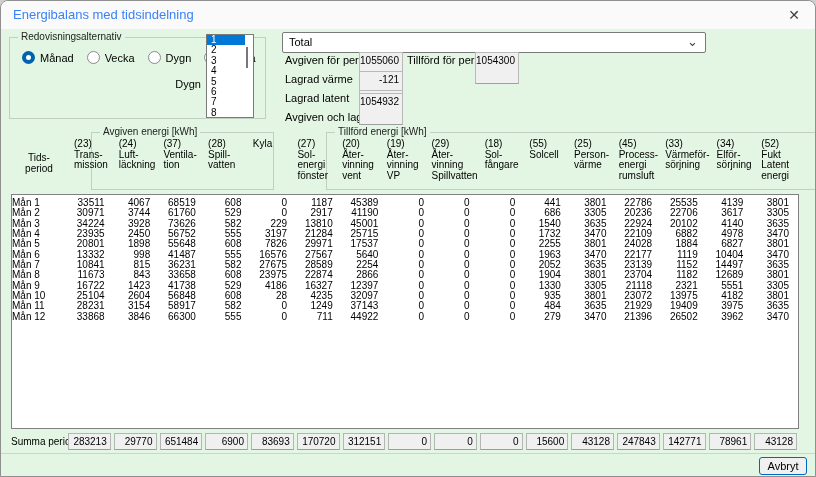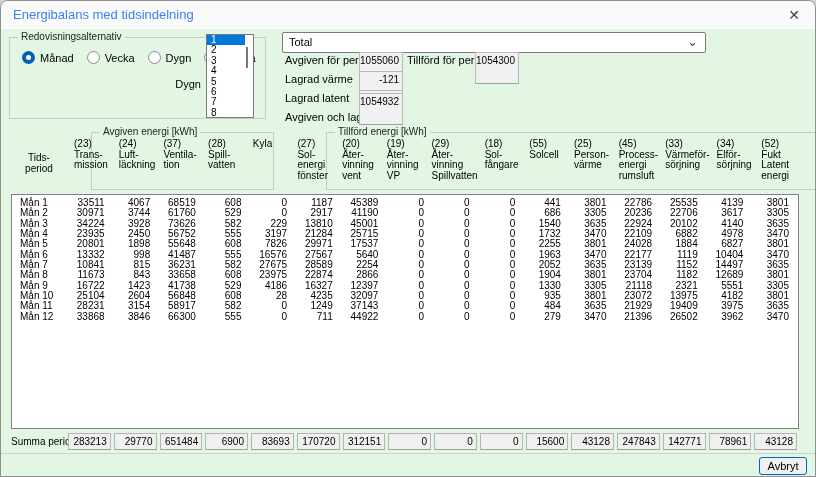--- a/index.html
+++ b/index.html
@@ -57,21 +57,21 @@
   .grid { display:grid; grid-template-columns:56px repeat(16, 1fr); }
   .header-grid { position:absolute; left:0; top:0; width:788px; }
   .hcell { padding-top:13px; padding-left:7px; font-size:10px; line-height:10.5px;
            white-space:pre; color:#000; }
   .period-h { padding-top:27px; padding-left:0; text-align:center; }
 
   
   .tbody { position:absolute; left:10px; top:165px; width:788px; height:235px;
            background:#fff; border:1px solid #808080; overflow:hidden; padding-top:3px; }
   .trow { height:10.35px; }
-  .pcell { font-size:10px; line-height:10.35px; padding-left:8px; white-space:nowrap; }
+  .pcell { font-size:10px; line-height:10.35px; padding-left:0; white-space:nowrap; }
   .vcell { font-size:10px; line-height:10.35px; text-align:right; padding-right:9px; }
 
   
   .summary-grid { position:absolute; left:10px; top:404px; width:788px; height:18px; }
   .sum-label { font-size:10px; line-height:17px; padding-left:0; white-space:nowrap; }
   .sum-cell { padding:0 2px 0 1px; }
   .sum-box { height:17px; background:#f0f0f0; border:1px solid #b5b5b5;
              border-bottom-color:#9c9c9c; font-size:10px; line-height:15px;
              text-align:right; padding-right:3px; color:#000; }
 

